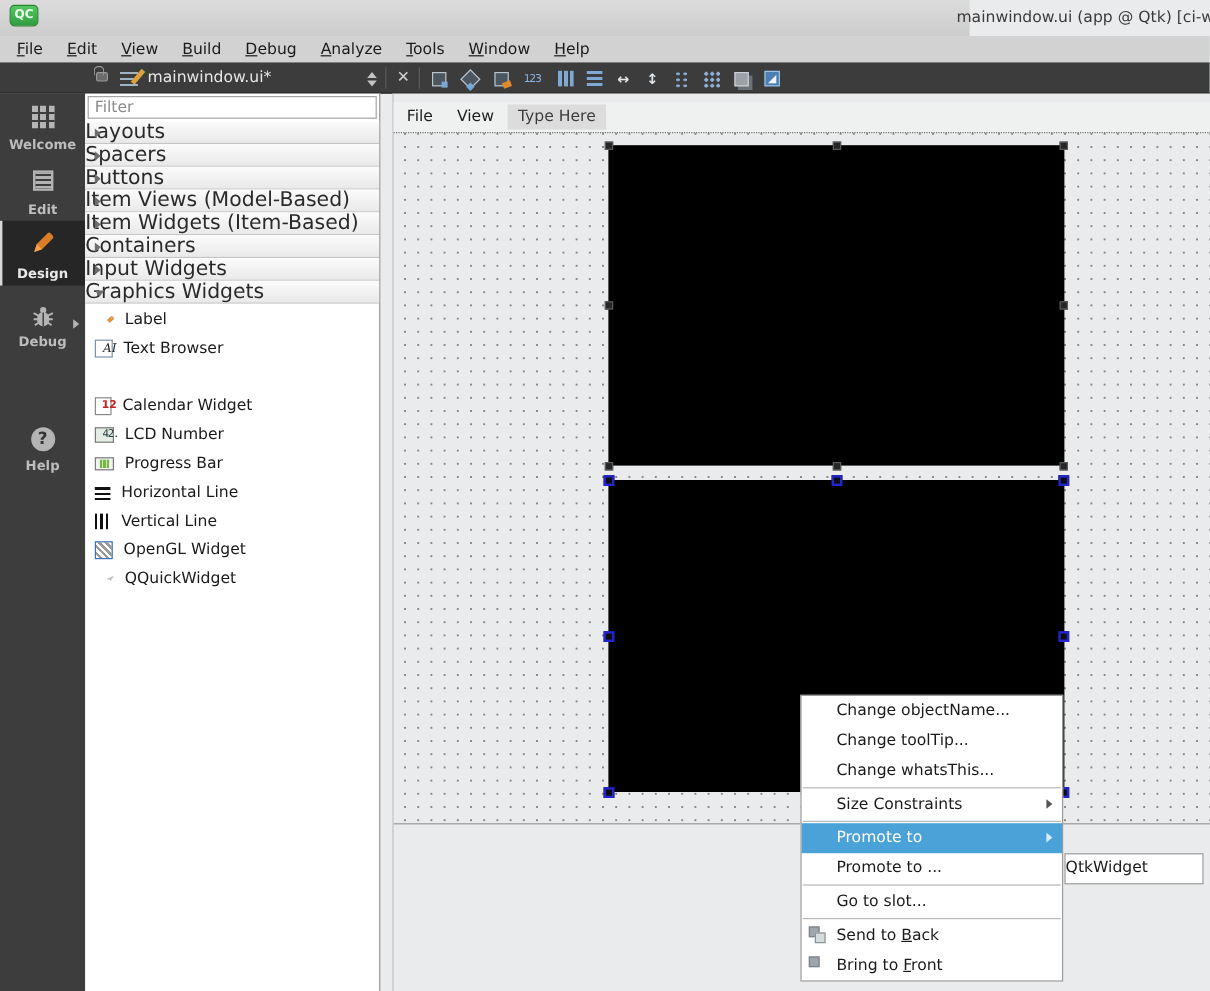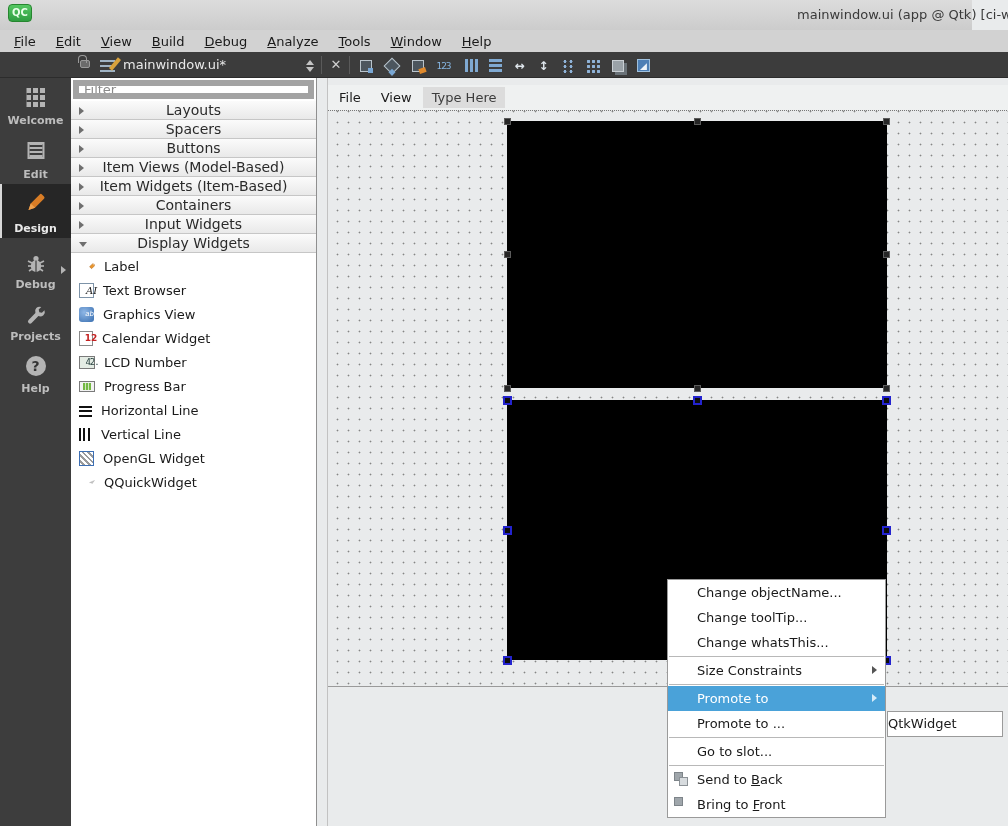--- a/index.html
+++ b/index.html
@@ -1,21 +1,21 @@
 <!DOCTYPE html>
 <html><head>
 <meta charset="utf-8">
 <style>
   * { margin:0; padding:0; box-sizing:border-box; }
   html,body { width:1008px; height:826px; overflow:hidden; background:#e9ebec;
     font-family:"DejaVu Sans", sans-serif; font-size:13px; color:#1a1a1a; }
   .abs { position:absolute; }
 
   
-  #titlebar { left:0; top:0; width:972px; height:30px;
+  #titlebar { left:0; top:0; width:808px; height:30px;
     background:linear-gradient(#dcdcdc,#cccccc); }
   #qc-badge { left:8px; top:4px; width:24px; height:18px; background:linear-gradient(#5ccб63,#35a546);
     background:linear-gradient(#56c763,#2f9e41); border:1px solid #26862f; border-radius:4px;
     color:#eaffea; font-size:10px; font-weight:bold; text-align:center; line-height:16px; }
   #window-title { left:797px; top:7px; white-space:nowrap; color:#3a3a3a; font-size:13px; }
 
   
   #menubar { left:0; top:30px; width:1008px; height:22px; background:#d2d2d2;
     display:flex; align-items:center; padding-left:4px; }
   .menubar-item { padding:2px 10px; color:#1a1a1a; cursor:default; }
@@ -62,25 +62,25 @@
                repeating-linear-gradient(90deg,#b4b4b4 0 5px,#3d3d3d 5px 7px); }
   #edit-doc-icon { width:17px; height:17px; border:2px solid #b4b4b4;
     background:repeating-linear-gradient(0deg,#b4b4b4 0 2px,#3d3d3d 2px 4px); }
   #debug-flyout-arrow { position:absolute; right:5px; top:20px; width:0; height:0;
     border-top:4px solid transparent; border-bottom:4px solid transparent; border-left:5px solid #b4b4b4; }
   #help-circle-icon { width:20px; height:20px; border-radius:50%; background:#b4b4b4;
     color:#343434; font-weight:bold; font-size:14px; line-height:20px; }
 
   
   #widgetbox { left:71px; top:78px; width:246px; height:748px; background:#ffffff; border-right:1px solid #8f8f8f; }
-  #filter-input { position:absolute; left:2px; top:2px; width:241px; height:19px; border:6px solid #a3a3a3;
+  #filter-input { position:absolute; left:2px; top:2px; width:241px; height:19px; border:1px solid #a3a3a3;
     padding:0 5px; font-family:"DejaVu Sans",sans-serif; font-size:13px; color:#1a1a1a; background:#fff; }
   #filter-input::placeholder { color:#8a8a8a; }
   .wb-cat { position:absolute; left:0; width:245px; height:19px; background:linear-gradient(#fbfbfb,#e9e9e9);
-    border-bottom:1px solid #c6c6c6; text-align:center; line-height:18px; font-size:14px; color:#2a2a2a; cursor:pointer; }
+    border-bottom:1px solid #c6c6c6; text-align:left; line-height:18px; font-size:17px; color:#2a2a2a; cursor:pointer; }
   .cat-arrow { position:absolute; left:8px; top:6px; width:0; height:0;
     border-top:4px solid transparent; border-bottom:4px solid transparent; border-left:5px solid #6e6e6e; }
   .cat-arrow.open { top:8px; border-left:4px solid transparent; border-right:4px solid transparent;
     border-top:5px solid #6e6e6e; border-bottom:none; }
   .wb-item { position:absolute; left:0; width:245px; height:24px; display:flex; align-items:center; cursor:pointer; }
   .wb-ic { width:16px; height:16px; margin-left:8px; margin-right:9px; position:relative; flex:none;
     display:flex; align-items:center; justify-content:center;padding-left:10px; }
   .wb-label { font-size:13px; color:#1a1a1a; }
   #tag-icon svg { display:block; }
   #textbrowser-icon { border:1px solid #7d93a8; background:#fff; font-family:"DejaVu Serif",serif;
@@ -229,66 +229,52 @@
             <line x1="19" y1="19" x2="16" y2="17"></line>
           </g>
         <circle cx="12" cy="6.5" r="2.6" fill="#b4b4b4"></circle>
         <ellipse cx="12" cy="14" rx="5.2" ry="6" fill="#b4b4b4"></ellipse>
         <line x1="12" y1="8.5" x2="12" y2="20" stroke="#3d3d3d" stroke-width="1.2"></line>
       </svg>
     </span>
     <span id="debug-flyout-arrow"></span>
     <span class="side-label">Debug</span>
   </div>
-  <div class="side-item" style="top:220px;height:48px">
-    <span class="side-ic">
-      <svg width="24" height="24" viewBox="0 0 24 24">
-          <path d="M20.5 6.2 a4.6 4.6 0 0 1-6.1 5.9 L7.6 18.9 a2.1 2.1 0 1 1-3-3 l6.8-6.8 a4.6 4.6 0 0 1 5.9-6.1 l-2.6 2.6 .6 2.6 2.6 .6 z" fill="#b4b4b4"></path>
-        </svg>
-    </span>
-    <span class="side-label">Projects</span>
-  </div>
   <div class="side-item" style="top:272px;height:48px">
     <span class="side-ic" id="help-circle-icon">?</span>
     <span class="side-label">Help</span>
   </div>
 </div>
 
 <div class="abs" id="widgetbox">
   <input id="filter-input" placeholder="Filter" style="">
 
   <div class="wb-cat" style="top:23px"><span class="cat-arrow"></span><span>Layouts</span></div>
   <div class="wb-cat" style="top:42px"><span class="cat-arrow"></span><span>Spacers</span></div>
   <div class="wb-cat" style="top:61px"><span class="cat-arrow"></span><span>Buttons</span></div>
   <div class="wb-cat" style="top:80px"><span class="cat-arrow"></span><span>Item Views (Model-Based)</span></div>
   <div class="wb-cat" style="top:99px"><span class="cat-arrow"></span><span>Item Widgets (Item-Based)</span></div>
   <div class="wb-cat" style="top:118px"><span class="cat-arrow"></span><span>Containers</span></div>
   <div class="wb-cat" style="top:137px"><span class="cat-arrow"></span><span>Input Widgets</span></div>
-  <div class="wb-cat" style="top:156px"><span class="cat-arrow open"></span><span>Display Widgets</span></div>
+  <div class="wb-cat" style="top:156px"><span class="cat-arrow open"></span><span>Graphics Widgets</span></div>
 
   <div class="wb-item" style="top:176px">
     <span class="wb-ic" id="tag-icon">
       <svg width="16" height="16" viewBox="0 0 16 16">
           <path d="M2 9 L9 2.5 a1.6 1.6 0 0 1 1.6-.4 l3.2 1 1 3.2 a1.6 1.6 0 0 1-.4 1.6 L7.9 14.4 a1.4 1.4 0 0 1-2 0 L2 10.5 a1.2 1.2 0 0 1 0-1.5 z" fill="#e8952f" stroke="#a55c10" stroke-width="1"></path>
           <circle cx="11.4" cy="4.8" r="1.3" fill="#fff"></circle>
         </svg>
     </span>
       <span class="wb-label">Label</span>
   </div>
   <div class="wb-item" style="top:200px">
     <span class="wb-ic" id="textbrowser-icon">
         <i style="font-style:italic">AI</i>
       </span>
     <span class="wb-label">Text Browser</span>
-  </div>
-  <div class="wb-item" style="top:224px">
-    <span class="wb-ic" id="graphicsview-icon">
-        <i>abc</i>
-      </span>
-    <span class="wb-label">Graphics View</span>
   </div>
   <div class="wb-item" style="top:248px">
     <span class="wb-ic" id="calendar-icon">
         <span class="cal-top"></span>
         <span class="cal-num">12</span>
       </span>
     <span class="wb-label">Calendar Widget</span>
   </div>
   <div class="wb-item" style="top:272px">
     <span class="wb-ic" id="lcd-icon">42.</span>

